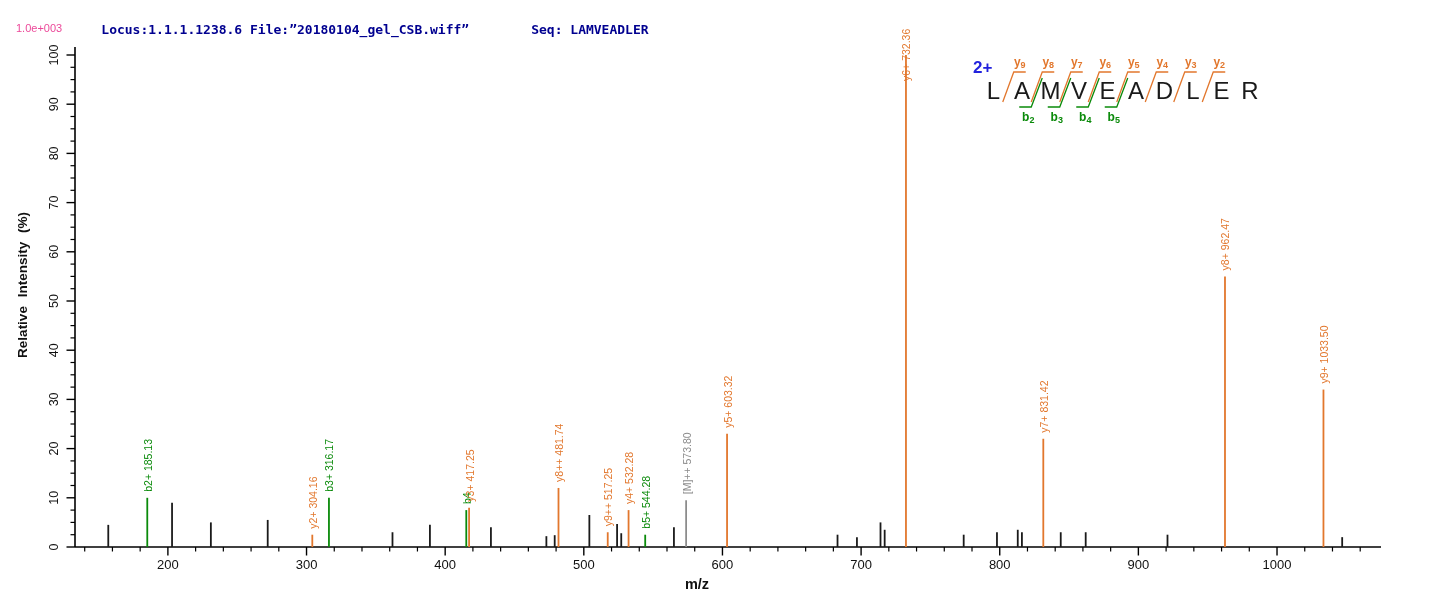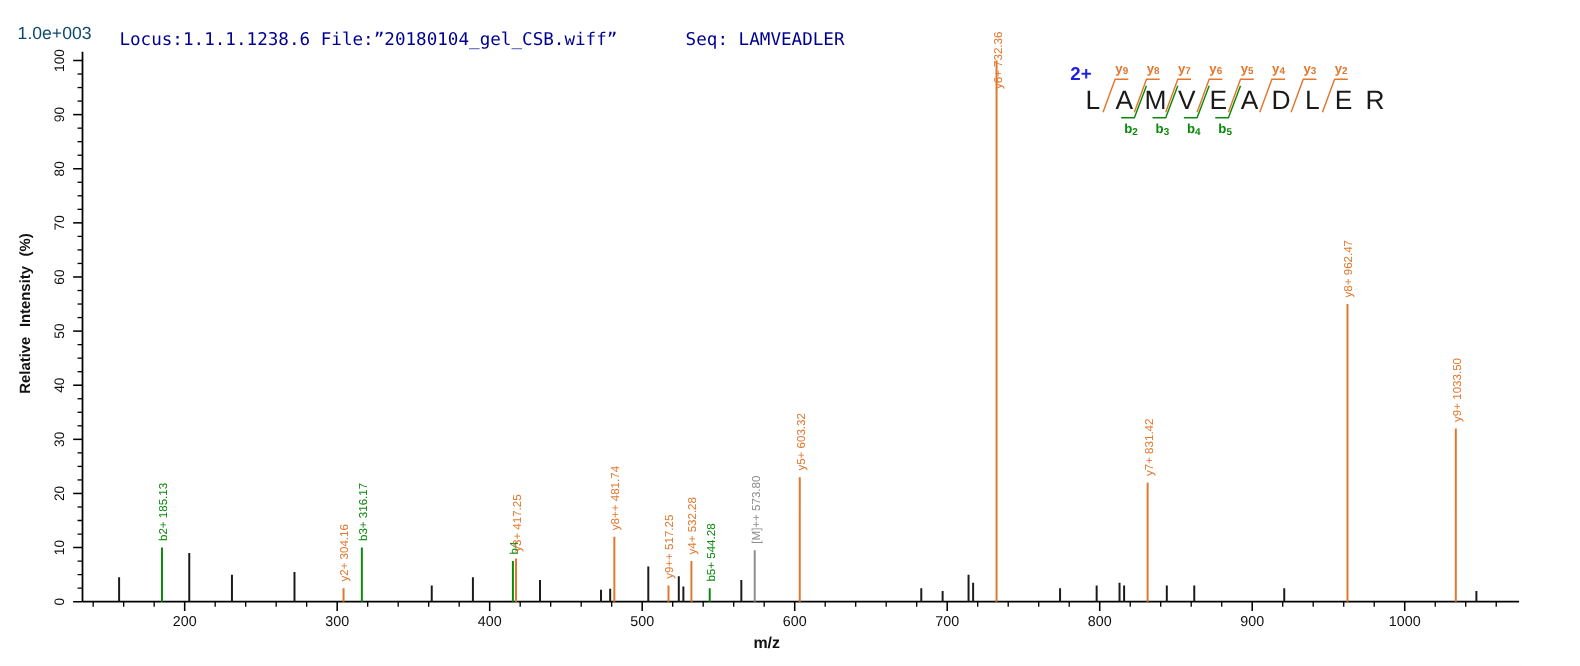--- a/index.html
+++ b/index.html
@@ -1,21 +1,21 @@
 <!DOCTYPE html>
 <html><head>
 <meta charset="utf-8">
 <style>
   html,body{margin:0;padding:0;background:#fdfdfd;}
   .page{position:relative;width:1436px;height:605px;background:#ffffff;overflow:hidden;
         font-family:"Liberation Sans", sans-serif;}
   .hdr{position:absolute;left:70px;top:7px;font-family:"DejaVu Sans Mono", monospace;
-       font-size:16px;font-weight:normal;color:#000090;white-space:pre;}
+       font-size:13px;font-weight:bold;color:#000090;white-space:pre;}
   .hdr .seq-part{margin-left:62px;}
-  .scale-lbl{position:absolute;left:16px;top:22px;font-size:16px;color:#0c4a6e;}
+  .scale-lbl{position:absolute;left:16px;top:22px;font-size:11px;color:#ec4899;}
   svg text{font-family:"Liberation Sans", sans-serif;}
 </style>
 </head>
 <body>
 
 <div class="page">
   <div class="hdr" style="color: rgb(0, 0, 144);">
     <span>Locus:1.1.1.1238.6 File:”20180104_gel_CSB.wiff”</span><span class="seq-part">Seq: LAMVEADLER</span>
   </div>
   <div class="scale-lbl">1.0e+003</div>

